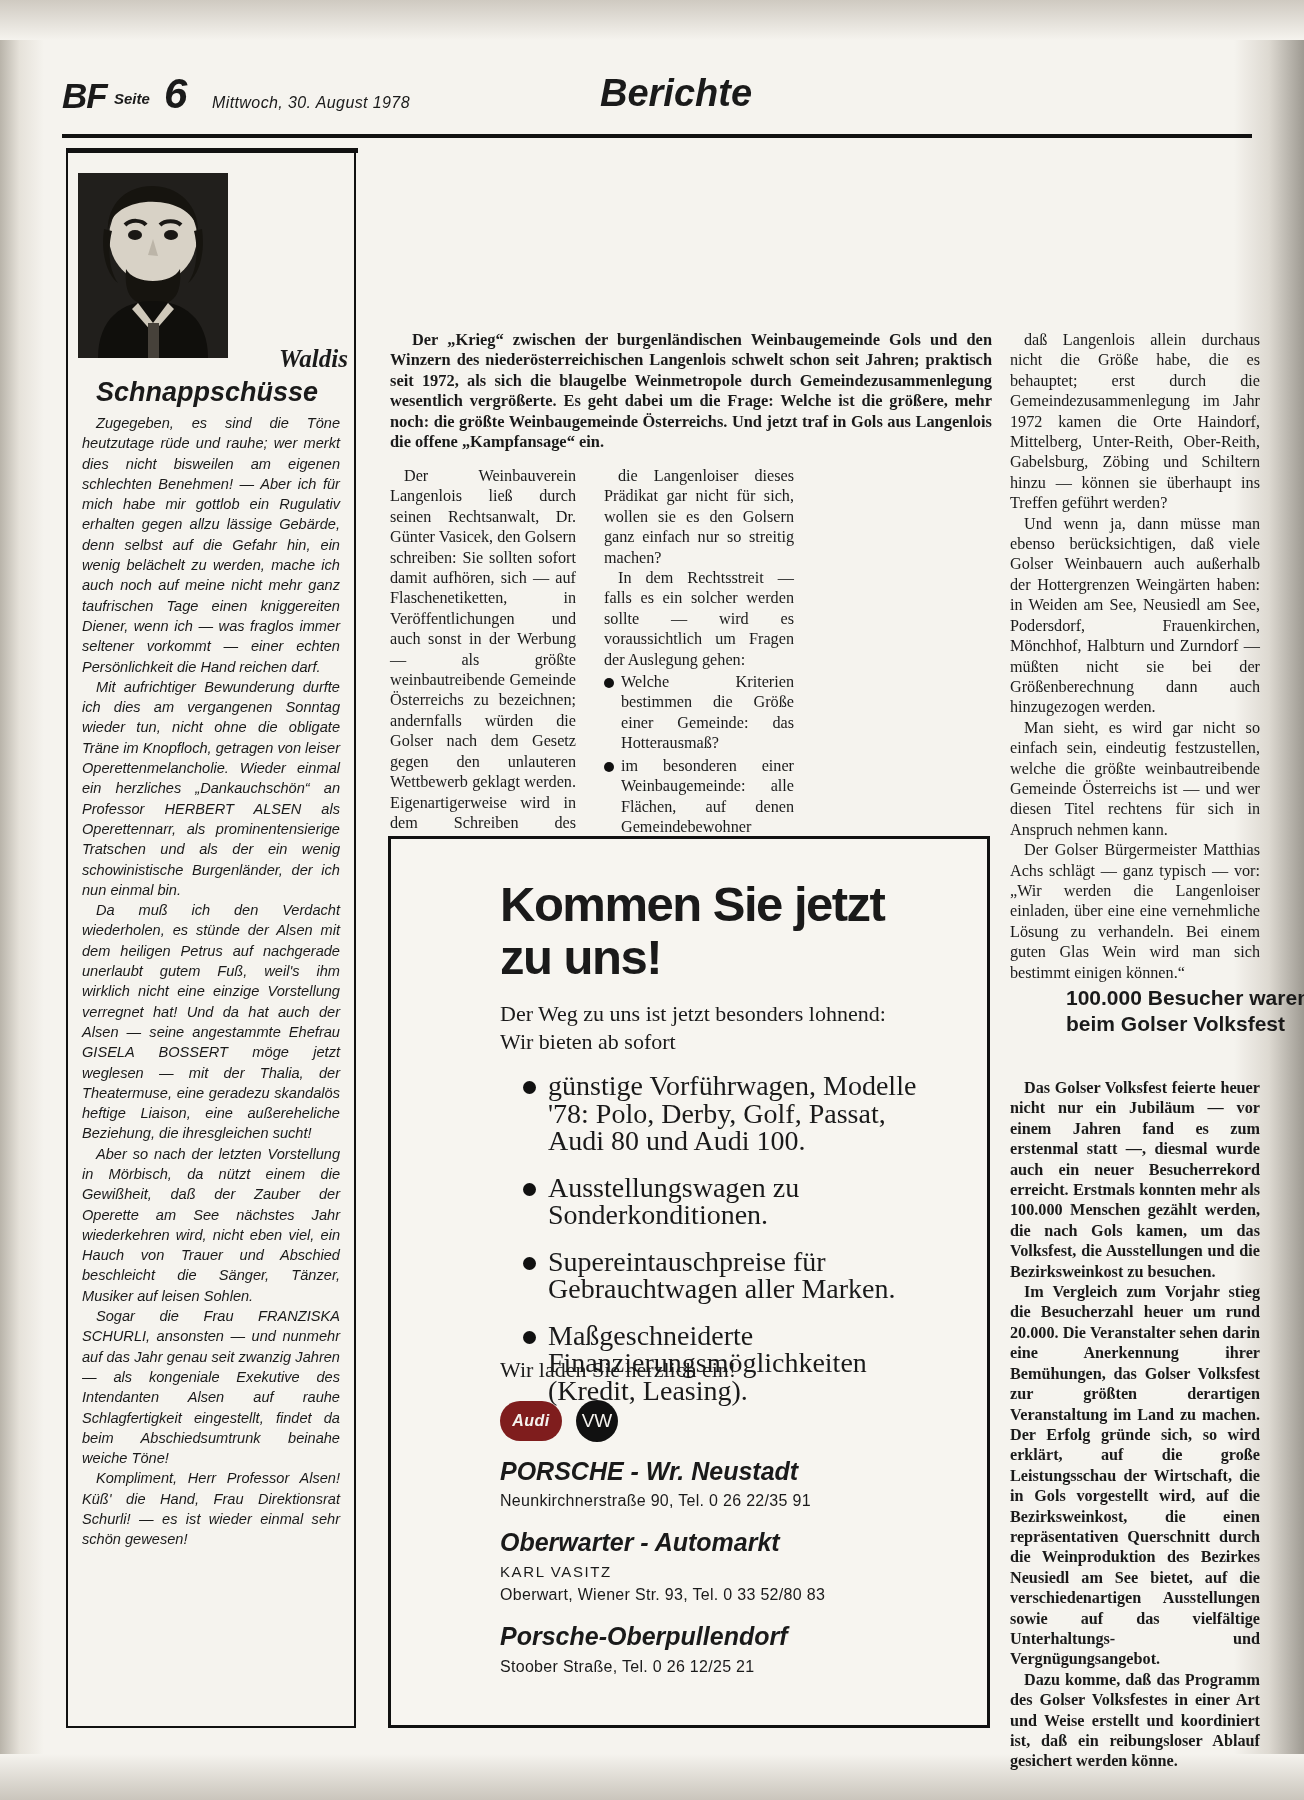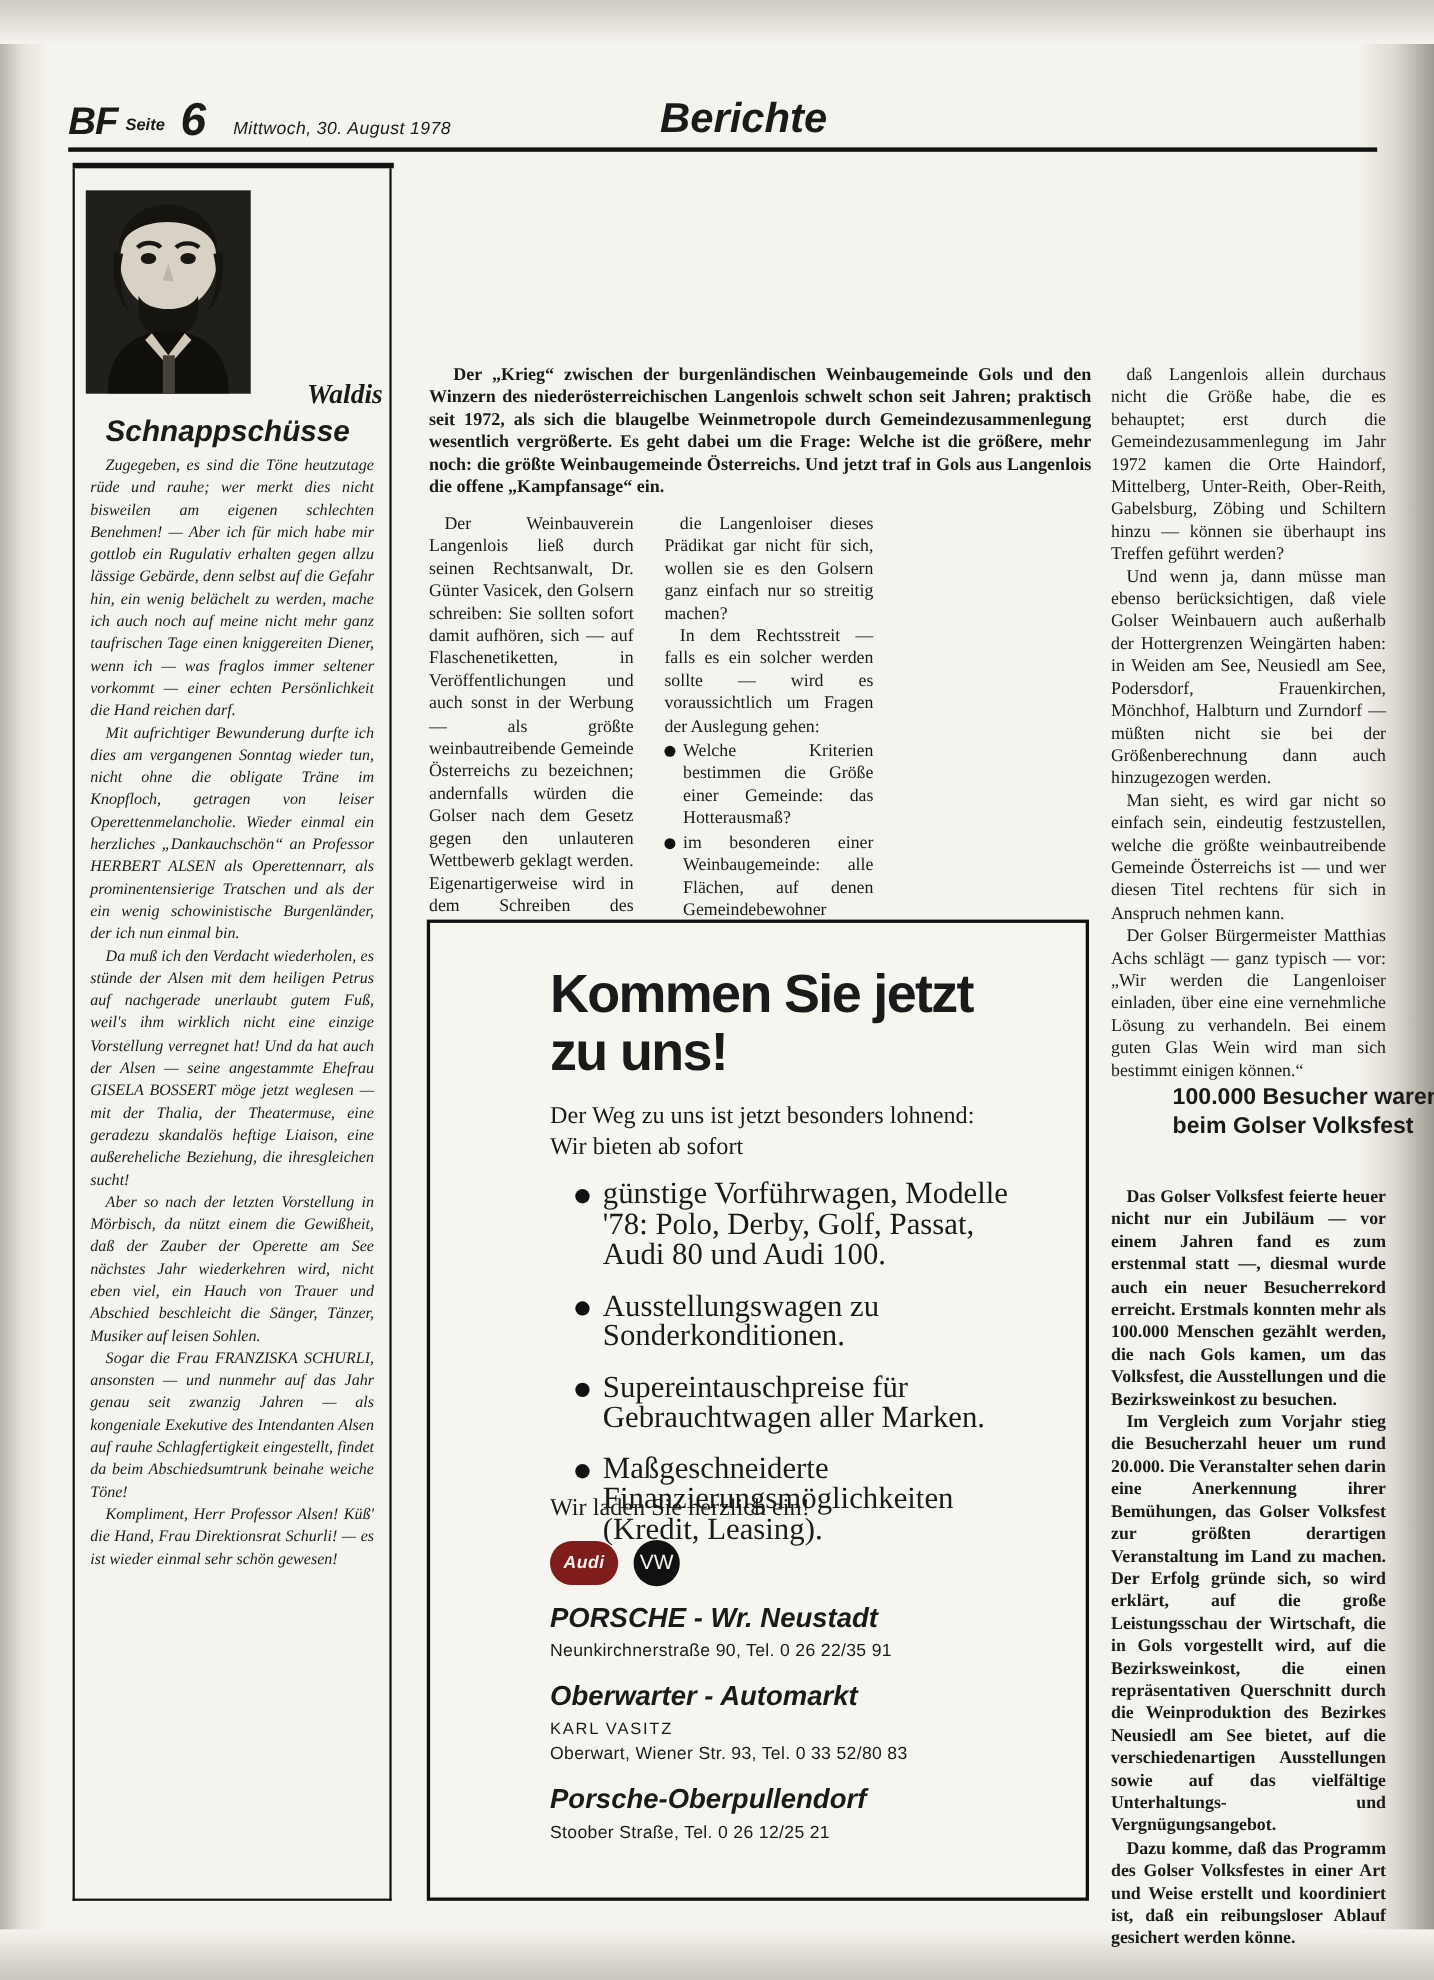--- a/index.html
+++ b/index.html
@@ -36,21 +36,21 @@
     background: linear-gradient(to bottom, #cfcac1 0%, #f5f3ee 100%);
   }
   .paper-edge-bottom {
     position: absolute; left: 0; bottom: 0; width: 1304px; height: 46px;
     background: linear-gradient(to top, #cac5bc 0%, #f5f3ee 100%);
   }
 
   
   .masthead {
     position: absolute;
-    left: 62px; top: 95px;
+    left: 62px; top: 80px;
     width: 1190px; height: 52px;
   }
   .bf-logo {
     position: absolute; left: 0; top: -4px;
     font-family: "Liberation Sans", sans-serif;
     font-weight: bold;
     font-style: italic;
     font-size: 35px;
     letter-spacing: -1px;
   }
@@ -125,21 +125,21 @@
     text-align: center;
     font-family: "Liberation Sans", sans-serif;
     font-style: italic;
     font-weight: bold;
     font-size: 27px;
   }
   .left-body {
     position: absolute;
     left: 82px; top: 413px;
     width: 258px;
-    font-family: Liberation Serif, serif;
+    font-family: Liberation Sans, sans-serif;
     font-style: italic;
     font-size: 14.6px;
     line-height: 20.3px;
     text-align: justify;
     text-justify: inter-word;
   }
   .left-body p { margin: 0 0 0 0; text-indent: 14px; }
 
   
   .headline {

